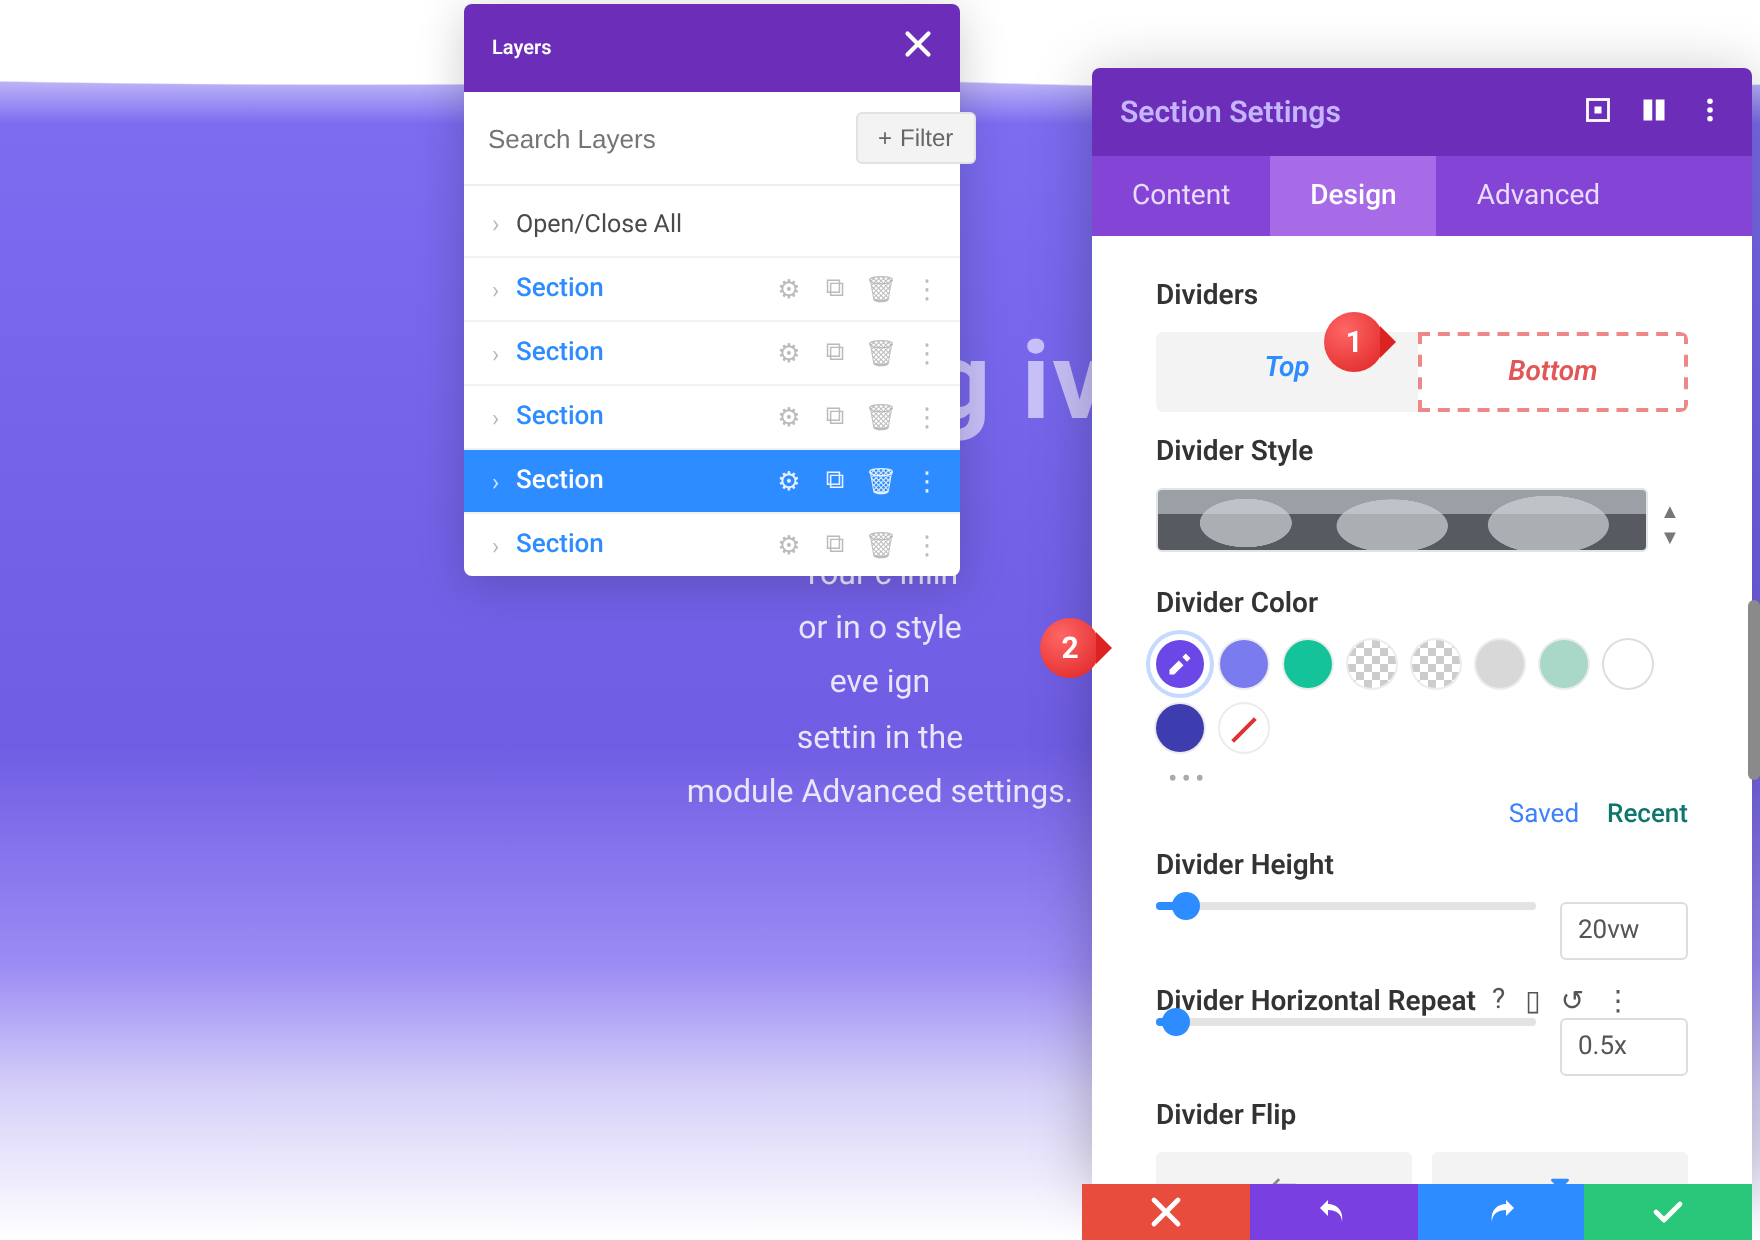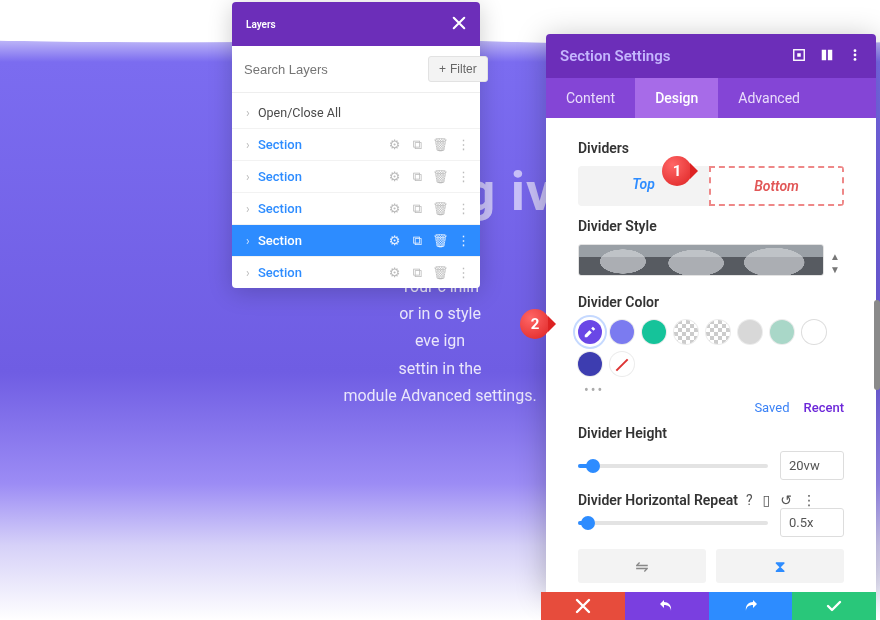--- a/index.html
+++ b/index.html
@@ -55,22 +55,22 @@
   .swatches { display: flex; gap: 8px; align-items: center; margin-bottom: 6px; flex-wrap: wrap; }
   .swatch { width: 24px; height: 24px; border-radius: 50%; box-shadow: 0 0 0 1px rgba(0,0,0,.08); }
   .swatch.eyedrop { background:#6a47e6; box-shadow: 0 0 0 3px #fff, 0 0 0 5px #c5d9ff; display:flex;align-items:center;justify-content:center; }
   .swatch.eyedrop svg { width:14px;height:14px; fill:#fff; }
   .swatch.checker { background-image: linear-gradient(45deg,#ccc 25%,transparent 25%),linear-gradient(-45deg,#ccc 25%,transparent 25%),linear-gradient(45deg,transparent 75%,#ccc 75%),linear-gradient(-45deg,transparent 75%,#ccc 75%); background-size:8px 8px; background-position:0 0,0 4px,4px -4px,-4px 0; }
   .swatch.half { position:relative; background:#fff; }
   .swatch.half::after { content:""; position:absolute; left:4px; right:4px; top:50%; height:2px; background:#d33; transform: rotate(-45deg);}
   .more-dots { color:#aaa; font-size:14px; letter-spacing:2px; margin:4px 0 2px 6px; }
   .saved-recent { display:flex; justify-content:flex-end; gap:14px; font-size:13px; margin-bottom:10px; }
   .saved-recent .saved { color:#3b82f6; }
-  .saved-recent .recent { color:#6d28d9; font-weight:500; }
-  .slider-row { display:flex; align-items:center; gap:12px; margin-bottom:12px; }
+  .saved-recent .recent { color:#0f766e; font-weight:500; }
+  .slider-row { display:flex; align-items:flex-start; gap:12px; margin-bottom:12px; }
   .slider { flex:1; height:4px; background:#e3e3e3; border-radius:2px; position:relative; }
   .slider::before { content:""; position:absolute; left:0; height:4px; background:#2d8cff; border-radius:2px; }
   .slider.s20::before { width:8%; }
   .slider.s05::before { width:5%; }
   .slider-thumb { position:absolute; top:-5px; width:14px; height:14px; background:#2d8cff; border-radius:50%; }
   .slider.s20 .slider-thumb{ left:calc(8% - 7px);} 
   .slider.s05 .slider-thumb{ left:calc(5% - 7px);} 
   .slider-val { width:64px; border:1px solid #ddd; border-radius:3px; padding:6px 8px; font-size:13px; color:#555; text-align:left; }
   .label-row { display:flex; align-items:center; gap:8px; }
   .label-row .mini-icons { display:flex; gap:10px; color:#555; font-size:14px; }
@@ -254,20 +254,21 @@
         <span>⋮</span>
       </div>
     </div>
     <div class="slider-row">
       <div class="slider s05">
           <div class="slider-thumb"></div>
         </div>
       <div class="slider-val">0.5x</div>
     </div>
 
+    <div class="sec-label">Divider Flip</div>
     <div class="flip-row">
       <div class="flip-btn">⇋</div>
       <div class="flip-btn active">⧗</div>
     </div>
 
   </div>
 </div>
 
 <div class="scroll-ind"></div>
 

